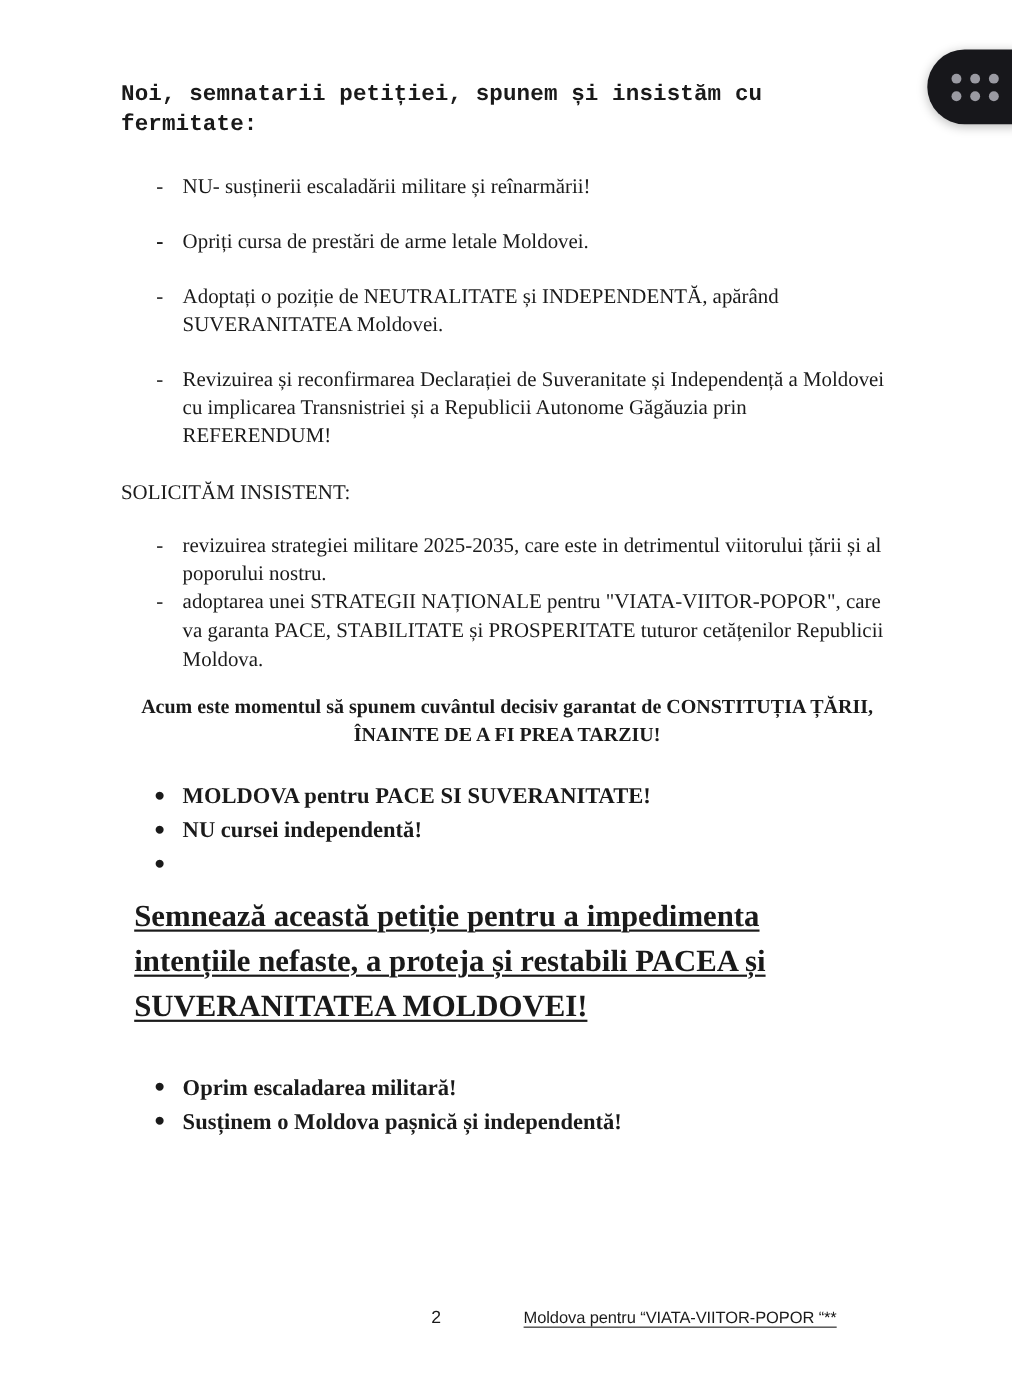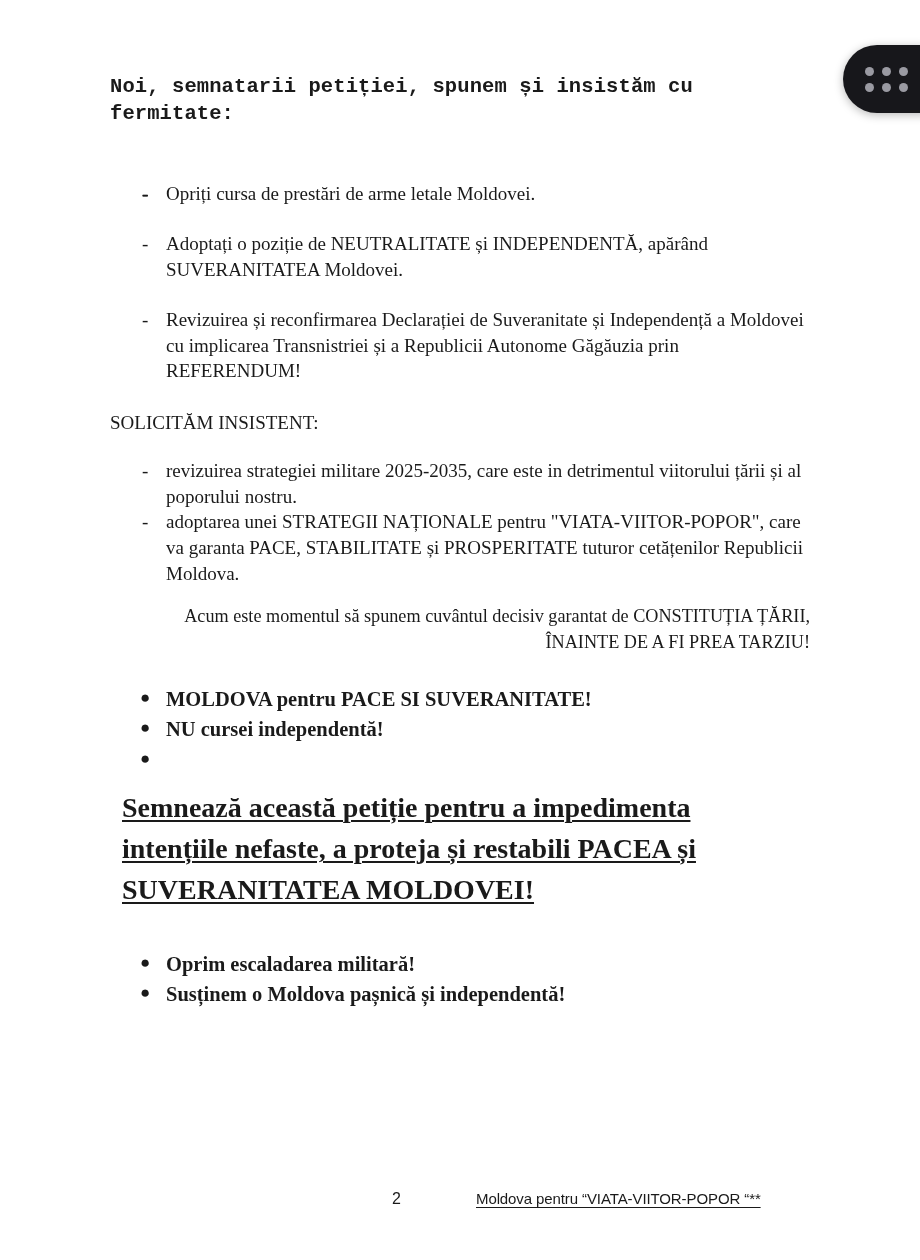--- a/index.html
+++ b/index.html
@@ -42,22 +42,22 @@
   }
 
   .plain-line {
     font-size: 19px;
     line-height: 1.34;
     margin: 0;
   }
 
   .center-bold {
     font-size: 18.2px;
-    font-weight: normal;
-    text-align: right;
+    font-weight: bold;
+    text-align: center;
     line-height: 1.45;
     margin: 0;
     padding: 0 2px;
   }
 
   .underline-block {
     font-size: 28px;
     font-weight: bold;
     line-height: 1.47;
     margin: 12px;
@@ -191,20 +191,21 @@
 
   <div class="content">
 
     <h1 class="lead-heading">Noi, semnatarii petiției, spunem și insistăm cu fermitate:</h1>
 
     <div class="gap-a"></div>
 
     <ul class="dash-list spaced">
       <li class="dash-item">
         <span class="dash-marker">-</span>
+        <span>NU- susținerii escaladării militare și reînarmării!</span>
       </li>
       <li class="dash-item">
         <span class="dash-marker">-</span>
       </li>
       <li class="dash-item">
         <span class="dash-marker">-</span>
         <span>Opriți cursa de prestări de arme letale Moldovei.</span>
       </li>
       <li class="dash-item">
         <span class="dash-marker">-</span>

